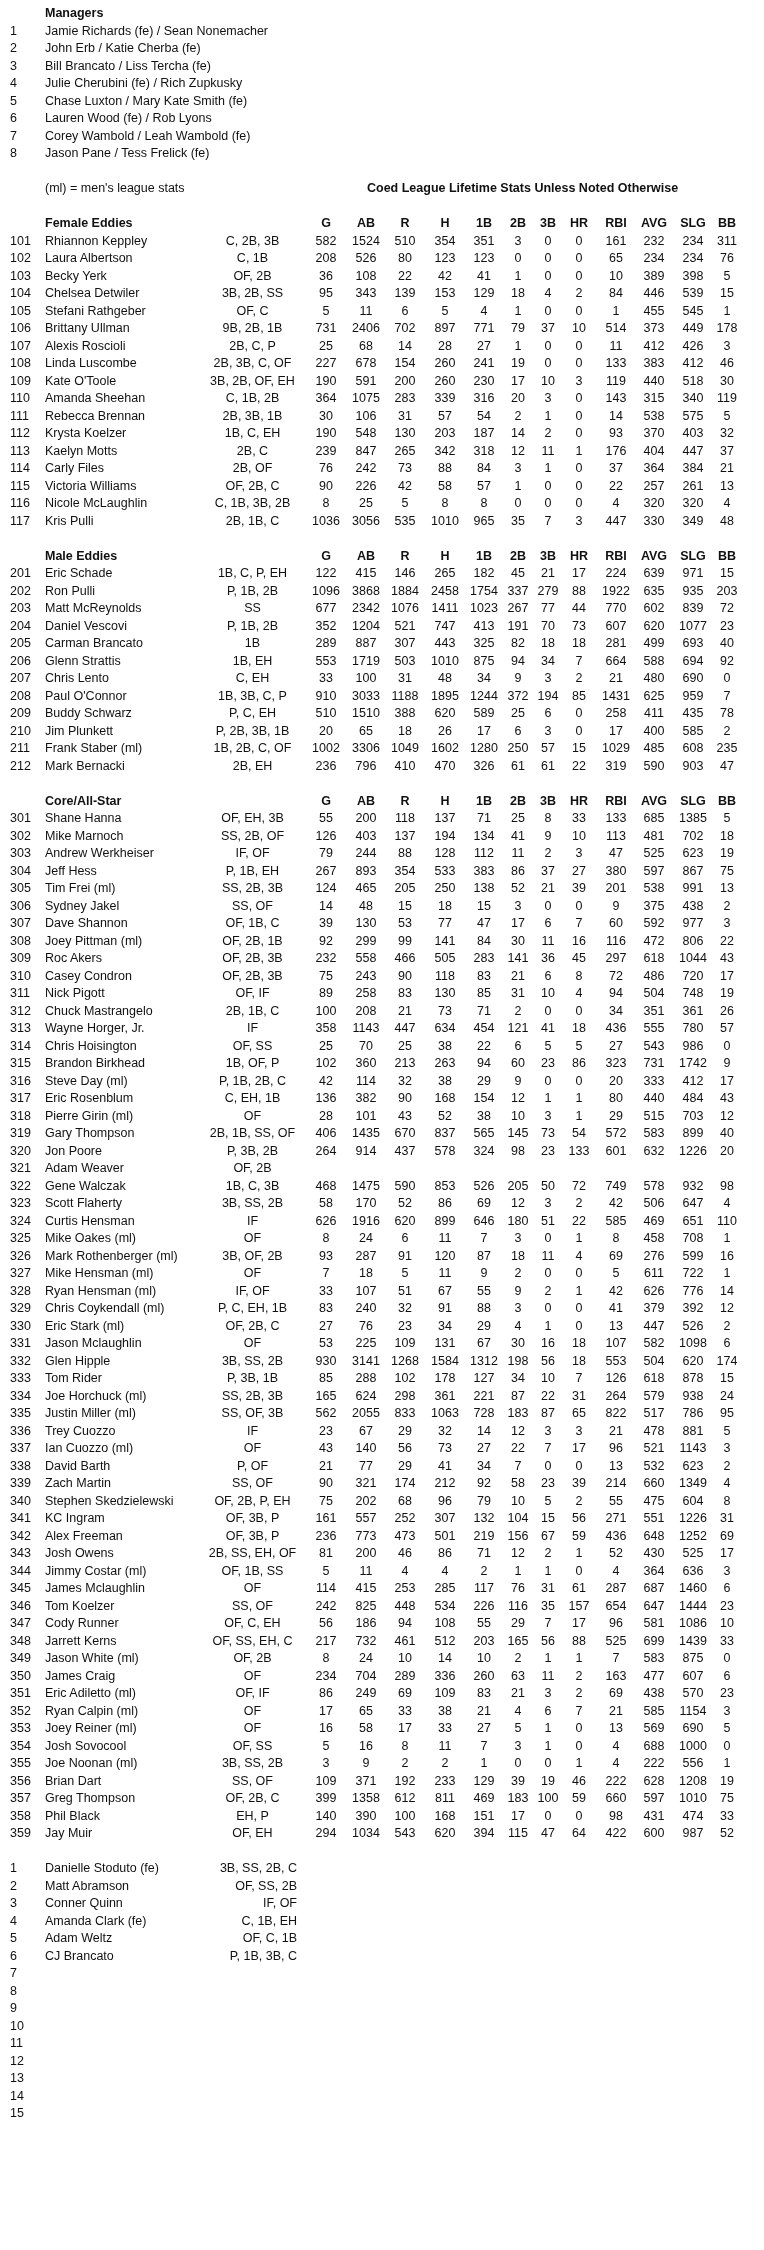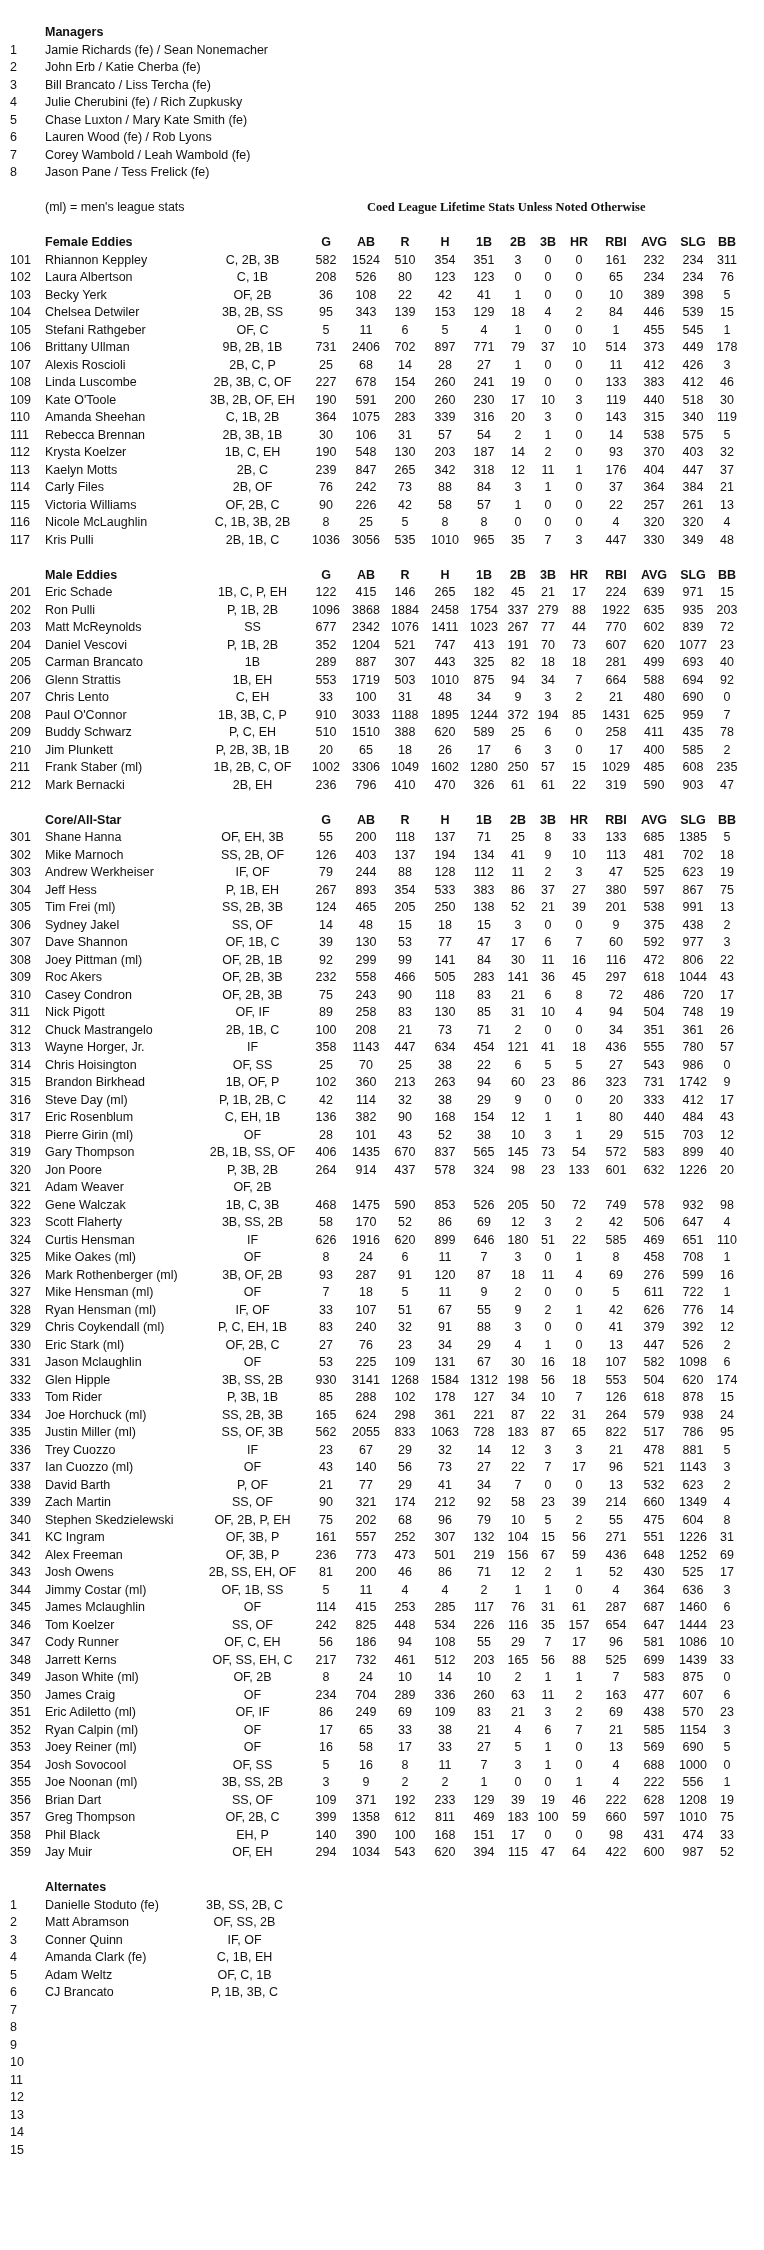--- a/index.html
+++ b/index.html
@@ -1,32 +1,32 @@
 <!DOCTYPE html>
 <html><head>
 <meta charset="utf-8">
 <style>
   html, body { margin: 0; padding: 0; background: #ffffff; }
   body {
     width: 764px; height: 2250px; overflow: hidden; position: relative;
     font-family: "Liberation Sans", sans-serif; font-size: 12.5px; color: #111111;
   }
-  .page { position: absolute; left: 0; top: 24px; width: 764px; }
+  .page { position: absolute; left: 0; top: 5px; width: 764px; }
   .row { position: relative; height: 17.5px; line-height: 17.5px; white-space: nowrap; }
   .num { position: absolute; left: 10px; width: 30px; text-align: left; }
   .name { position: absolute; left: 45px; }
   .heading { font-weight: bold; }
   .pos { position: absolute; left: 200px; width: 105px; text-align: center; }
   .stat { position: absolute; width: 40px; text-align: center; }
-  .title-right { position: absolute; left: 367px; font-weight: bold; font-family: Liberation Serif, serif; }
+  .title-right { position: absolute; left: 367px; font-weight: bold; }
   .c0 { left: 306px; } .c1 { left: 346px; } .c2 { left: 385px; } .c3 { left: 425px; }
   .c4 { left: 464px; } .c5 { left: 498px; } .c6 { left: 528px; } .c7 { left: 559px; }
   .c8 { left: 596px; } .c9 { left: 634px; } .c10 { left: 673px; } .c11 { left: 707px; }
   .hdr .stat { font-weight: bold; }
-  .alt-pos { position: absolute; left: 192px; width: 105px; text-align: center; }
+  .alt-pos { position: absolute; left: 192px; width: 105px; text-align: right; }
 </style>
 </head>
 <body>
 
 <div class="page">
 
   <div class="row">
     <span class="name heading">Managers</span>
   </div>
   <div id="managers-list">
@@ -1613,23 +1613,20 @@
         <span class="stat c6">47</span>
         <span class="stat c7">64</span>
         <span class="stat c8">422</span>
         <span class="stat c9">600</span>
         <span class="stat c10">987</span>
         <span class="stat c11">52</span>
       </div>
       <div class="row"></div>
     </div>
 
-  <div class="row">
-    <span class="name heading">Alternates</span>
-  </div>
   <div id="alternates-list">
       <div class="row">
         <span class="num">1</span>
         <span class="name">Danielle Stoduto (fe)</span>
         <span class="alt-pos">3B, SS, 2B, C</span>
       </div>
       <div class="row">
         <span class="num">2</span>
         <span class="name">Matt Abramson</span>
         <span class="alt-pos">OF, SS, 2B</span>

